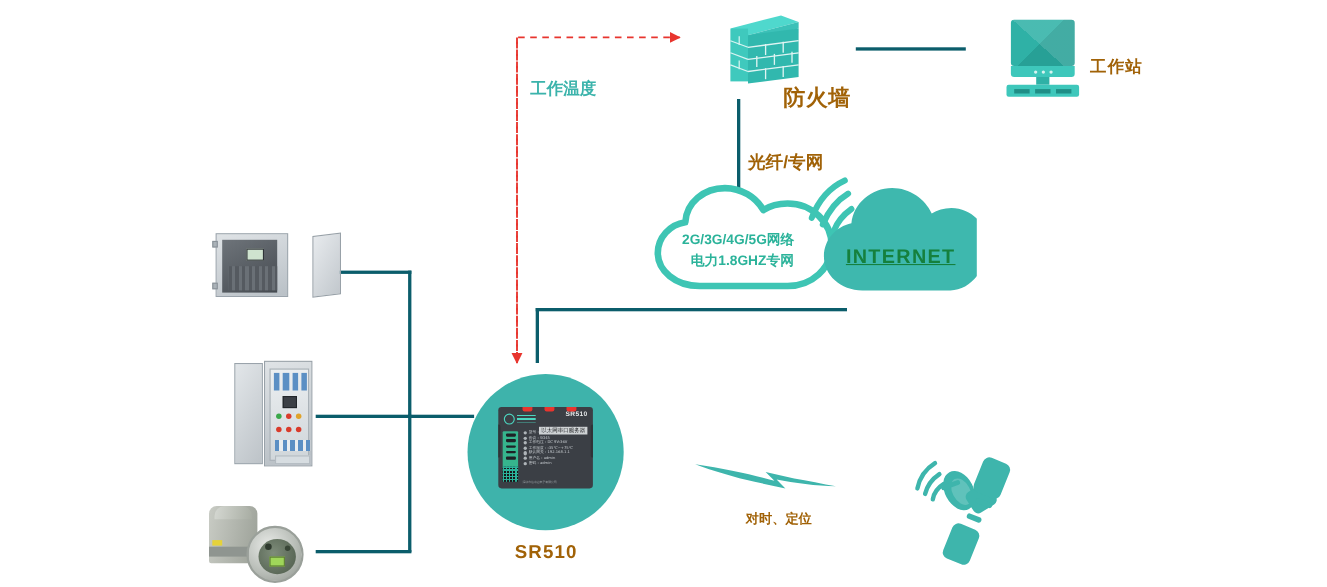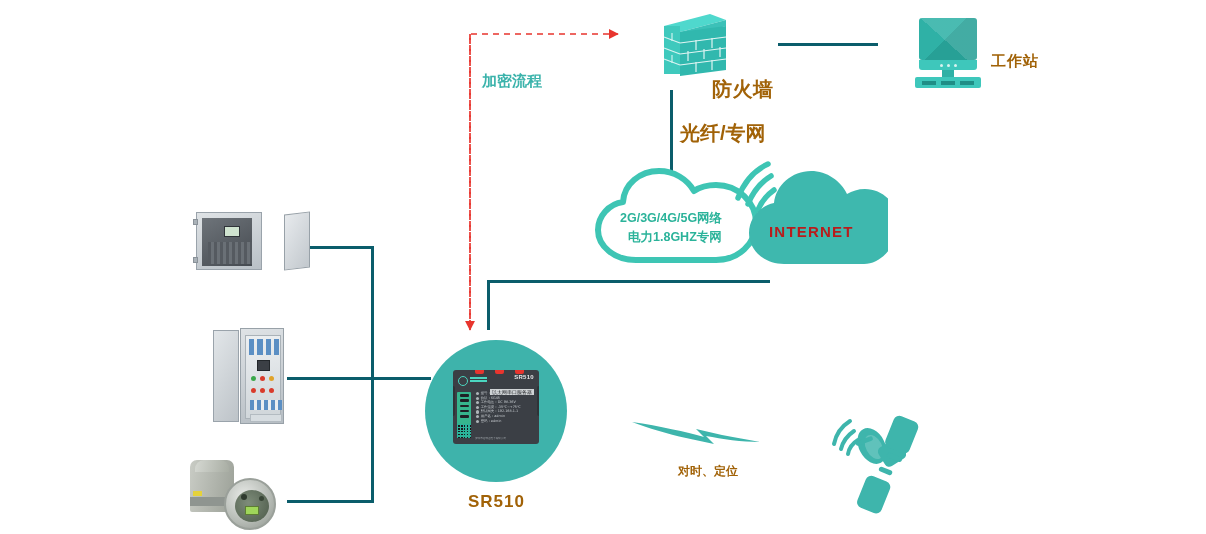--- a/index.html
+++ b/index.html
@@ -23,28 +23,29 @@
   .abs { position: absolute; }
 
   
   .label {
     color: #a16207;
     font-weight: bold;
     white-space: nowrap;
     line-height: 1.25;
   }
   .label-firewall { font-size: 20px; letter-spacing: 0.5px; }
-  .label-fiber    { font-size: 20px; }
+  .label-fiber    { font-size: 16px; margin-top: 18px; }
   .label-ws       { font-size: 15px; letter-spacing: 1px; }
   .label-sr       { font-size: 17px; letter-spacing: 1px; }
   .label-sat      { font-size: 12px; }
   .label-cloudtxt { font-size: 12.5px; color: #2bb39a; }
   .label-internet {
-    font-size: 15px; color: #b91c1c; letter-spacing: 1.2px;
+    font-size: 18px; color: #15803d; letter-spacing: 1.2px;
     font-weight: bold;
+    text-decoration: underline;
   }
   .label-encrypt {
     font-size: 15px; color: #3bb3ab; font-weight: bold;
     width: 16px; line-height: 1.18; text-align: center;
   }
 
   
   .line { background: #0b5d6b; }
   .hline { height: 3px; }
   .vline { width: 3px; }
@@ -305,21 +306,21 @@
         <path d="M0,0 L6,3 L0,6 z" fill="#e8352e"></path>
       </marker>
       <marker id="ah-down" markerWidth="7" markerHeight="7" refX="5.5" refY="3" orient="auto" markerUnits="strokeWidth">
         <path d="M0,0 L6,3 L0,6 z" fill="#e8352e"></path>
       </marker>
     </defs>
     <path d="M10,306 L10,10 L158,10" fill="none" stroke="#e8352e" stroke-width="1.7" stroke-dasharray="6,5" marker-end="url(#ah-right)"></path>
     <path d="M10,10 L10,306" fill="none" stroke="#e8352e" stroke-width="1.7" stroke-dasharray="6,5" marker-end="url(#ah-down)"></path>
   </svg>
 
-  <div class="abs label label-encrypt" style="left:482px; top:72px;">加密流程</div>
+  <div class="abs label label-encrypt" style="left:482px; top:72px;">工作温度</div>
 
   <svg class="abs" style="left:658px; top:12px; width:72px; height:66px;" viewBox="0 0 72 66">
 
     <polygon points="6,14 52,2 68,8 22,20" fill="#4fd8cd"></polygon>
     <polygon points="68,8 68,14 22,26 22,20" fill="#3cc1b8"></polygon>
 
     <rect x="6" y="14" width="16" height="48" fill="#3fc9bd"></rect>
     <polygon points="22,20 68,14 68,58 22,64" fill="#31b8ae"></polygon>
 
     <g stroke="#ffffff" stroke-width="1.2" opacity=".85">

